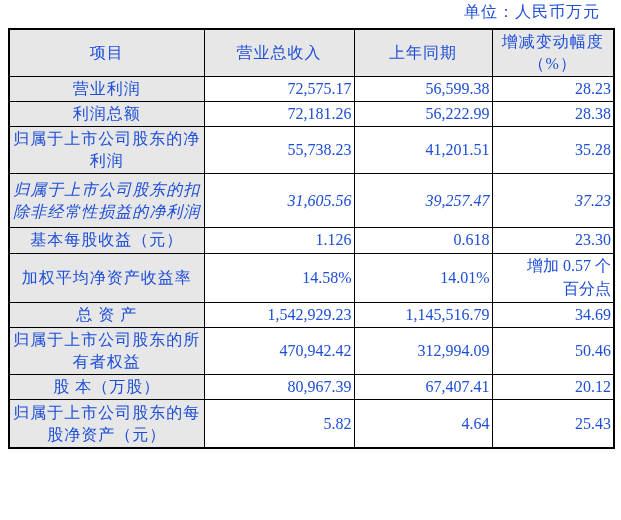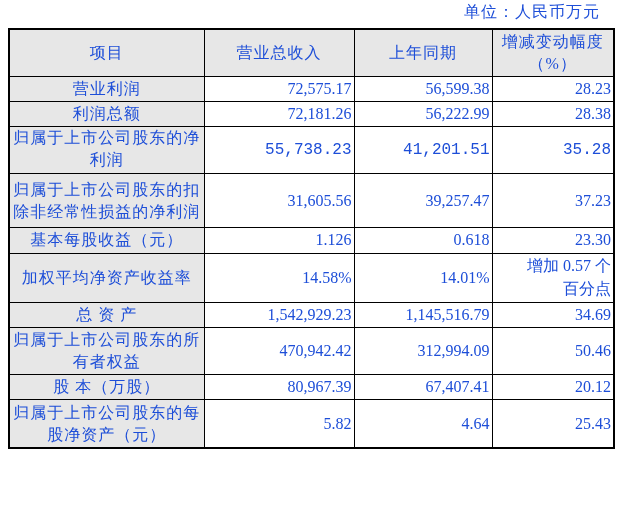--- a/index.html
+++ b/index.html
@@ -53,22 +53,22 @@
     padding-right: 10px;
   }
   td.ctr {
     background: #ffffff;
     text-align: right;
     padding: 1px 3px;
   }
   tr.h-hdr  { height: 40px; padding-left: 44px; }
   tr.h-s    { height: 25px; }
   tr.h-s2   { height: 24px; }
-  tr.h-d43  { height: 43px; font-family: Liberation Mono, monospace; }
-  tr.h-d54  { height: 54px; }
+  tr.h-d43  { height: 43px; }
+  tr.h-d54  { height: 54px; font-style: italic; }
   tr.h-d49  { height: 49px; font-family: Liberation Serif, serif; }
   tr.h-hdr2 { height: 47px; }
   tr.h-d45  { height: 45px; margin-top: 24px; }
 </style>
 </head>
 <body>
 
 <div class="page">
 
   <div class="unit-label">单位：人民币万元</div>

